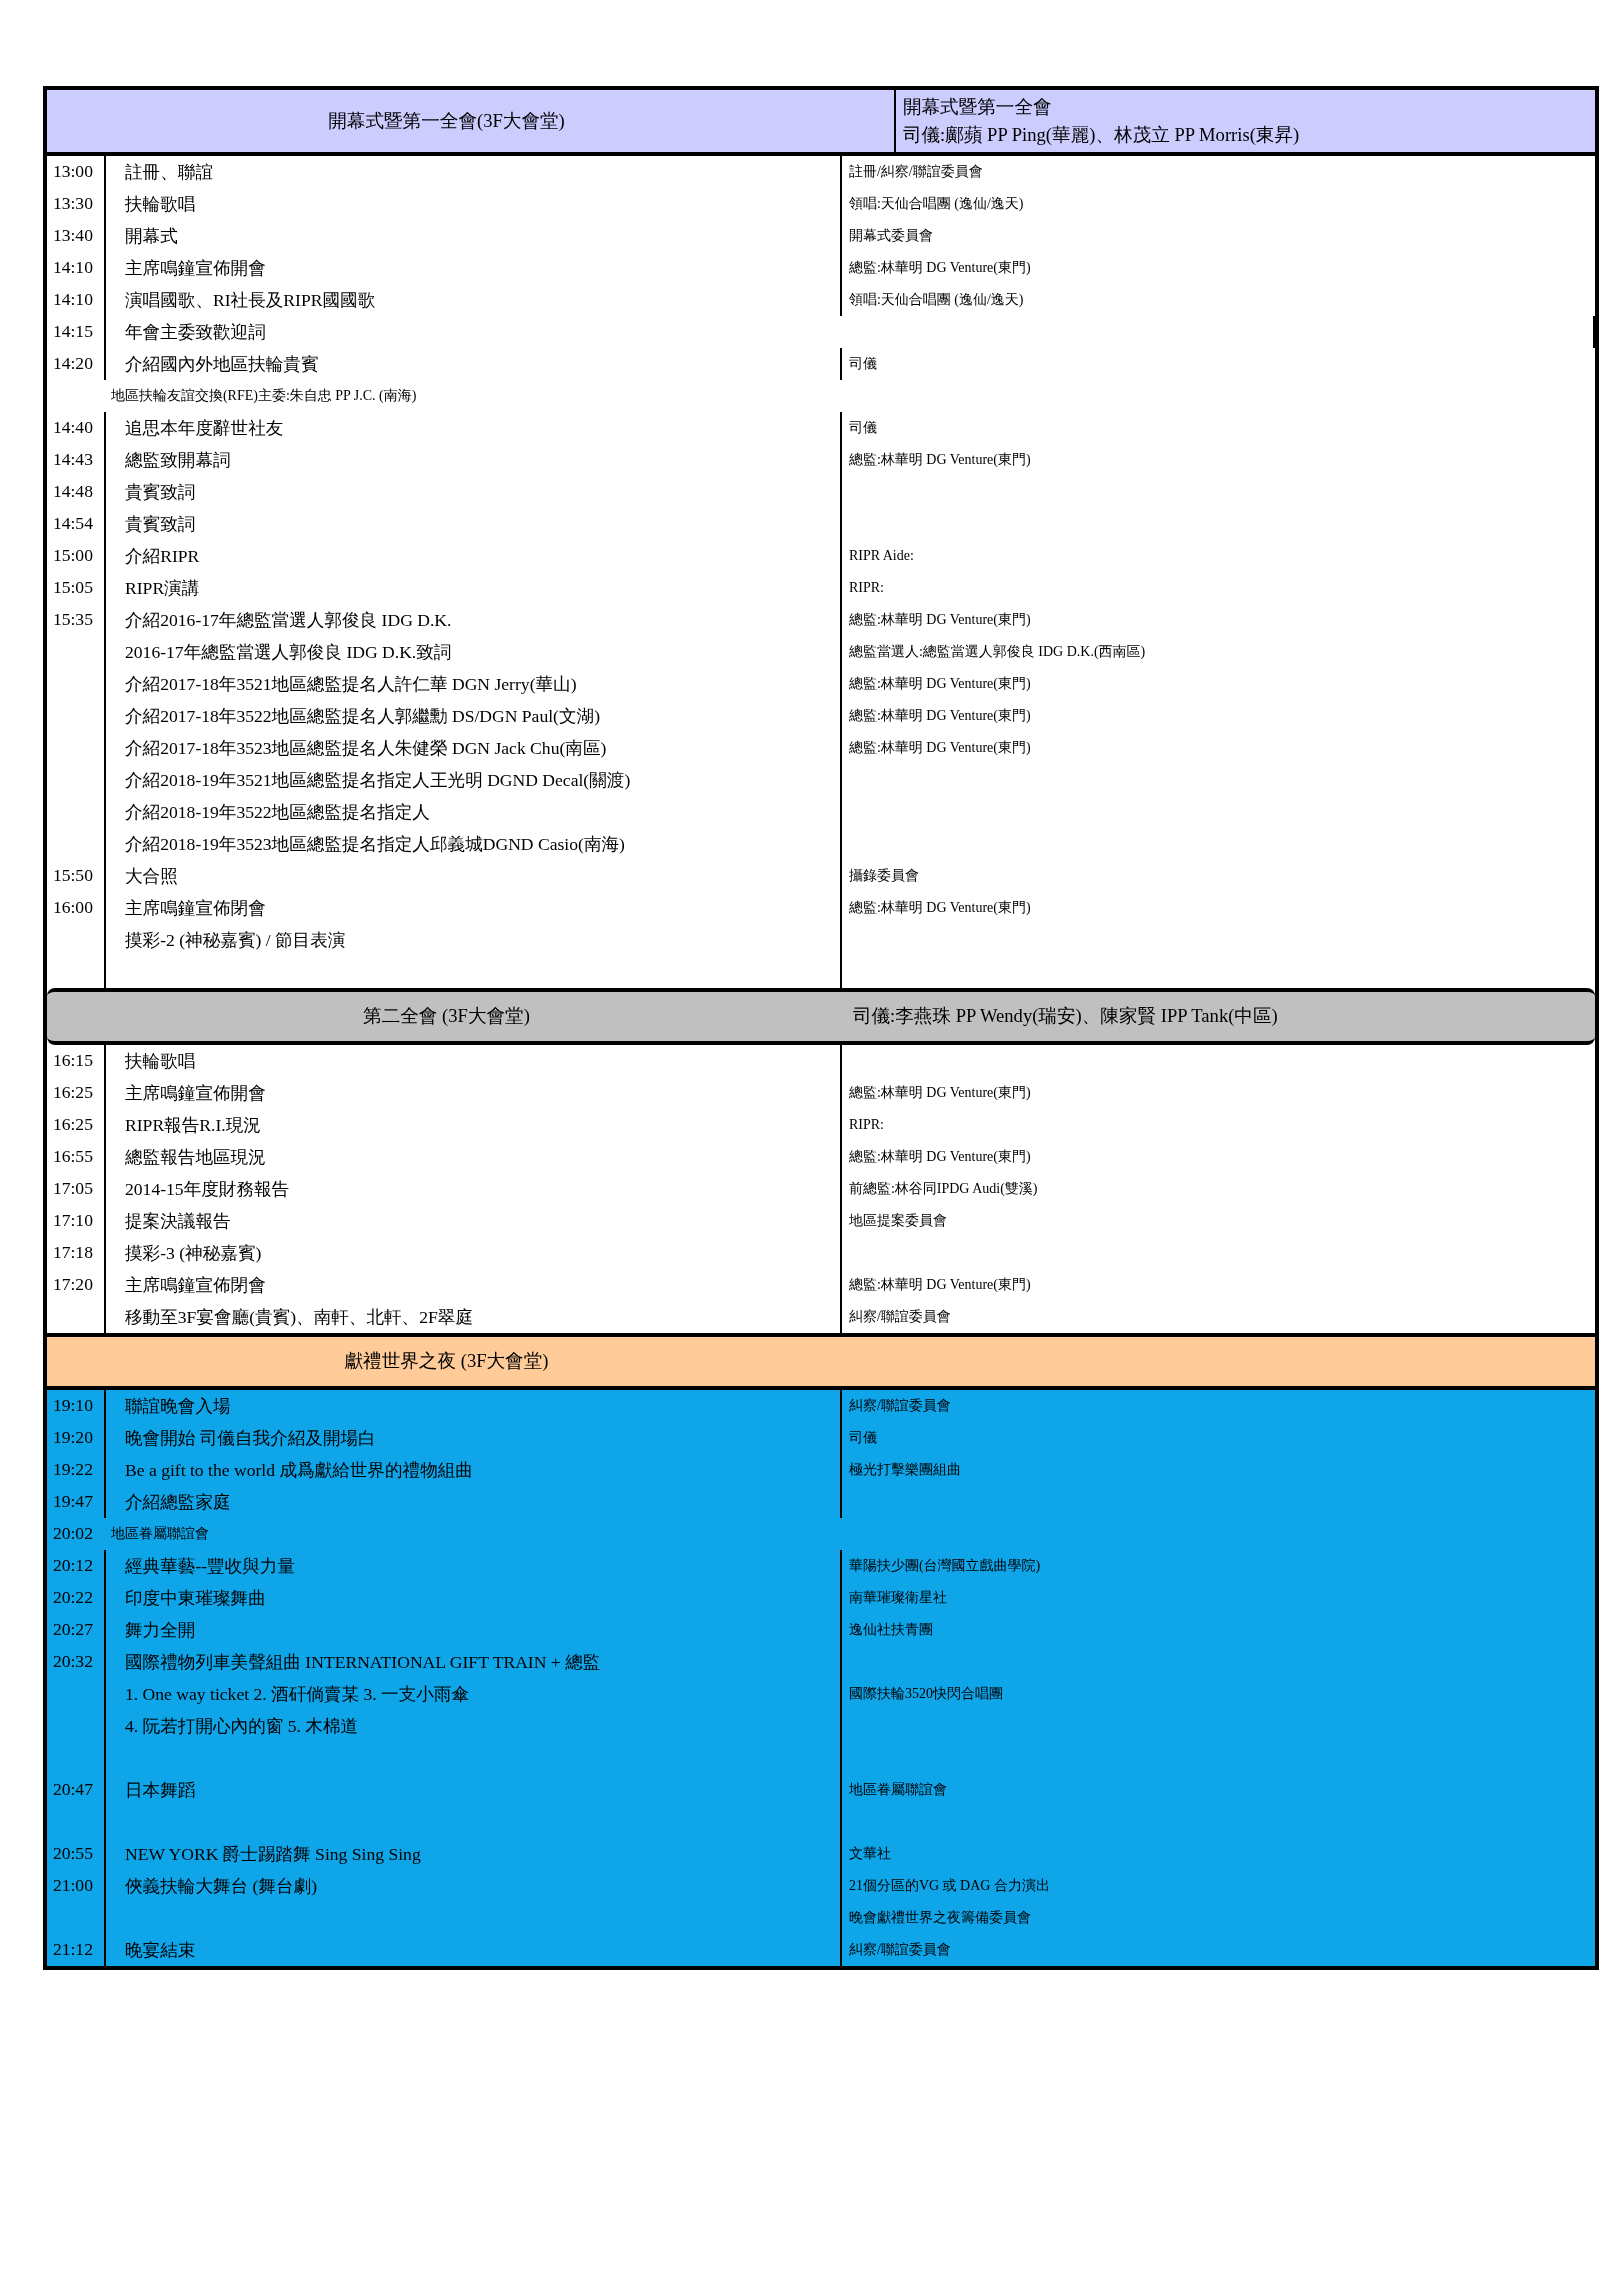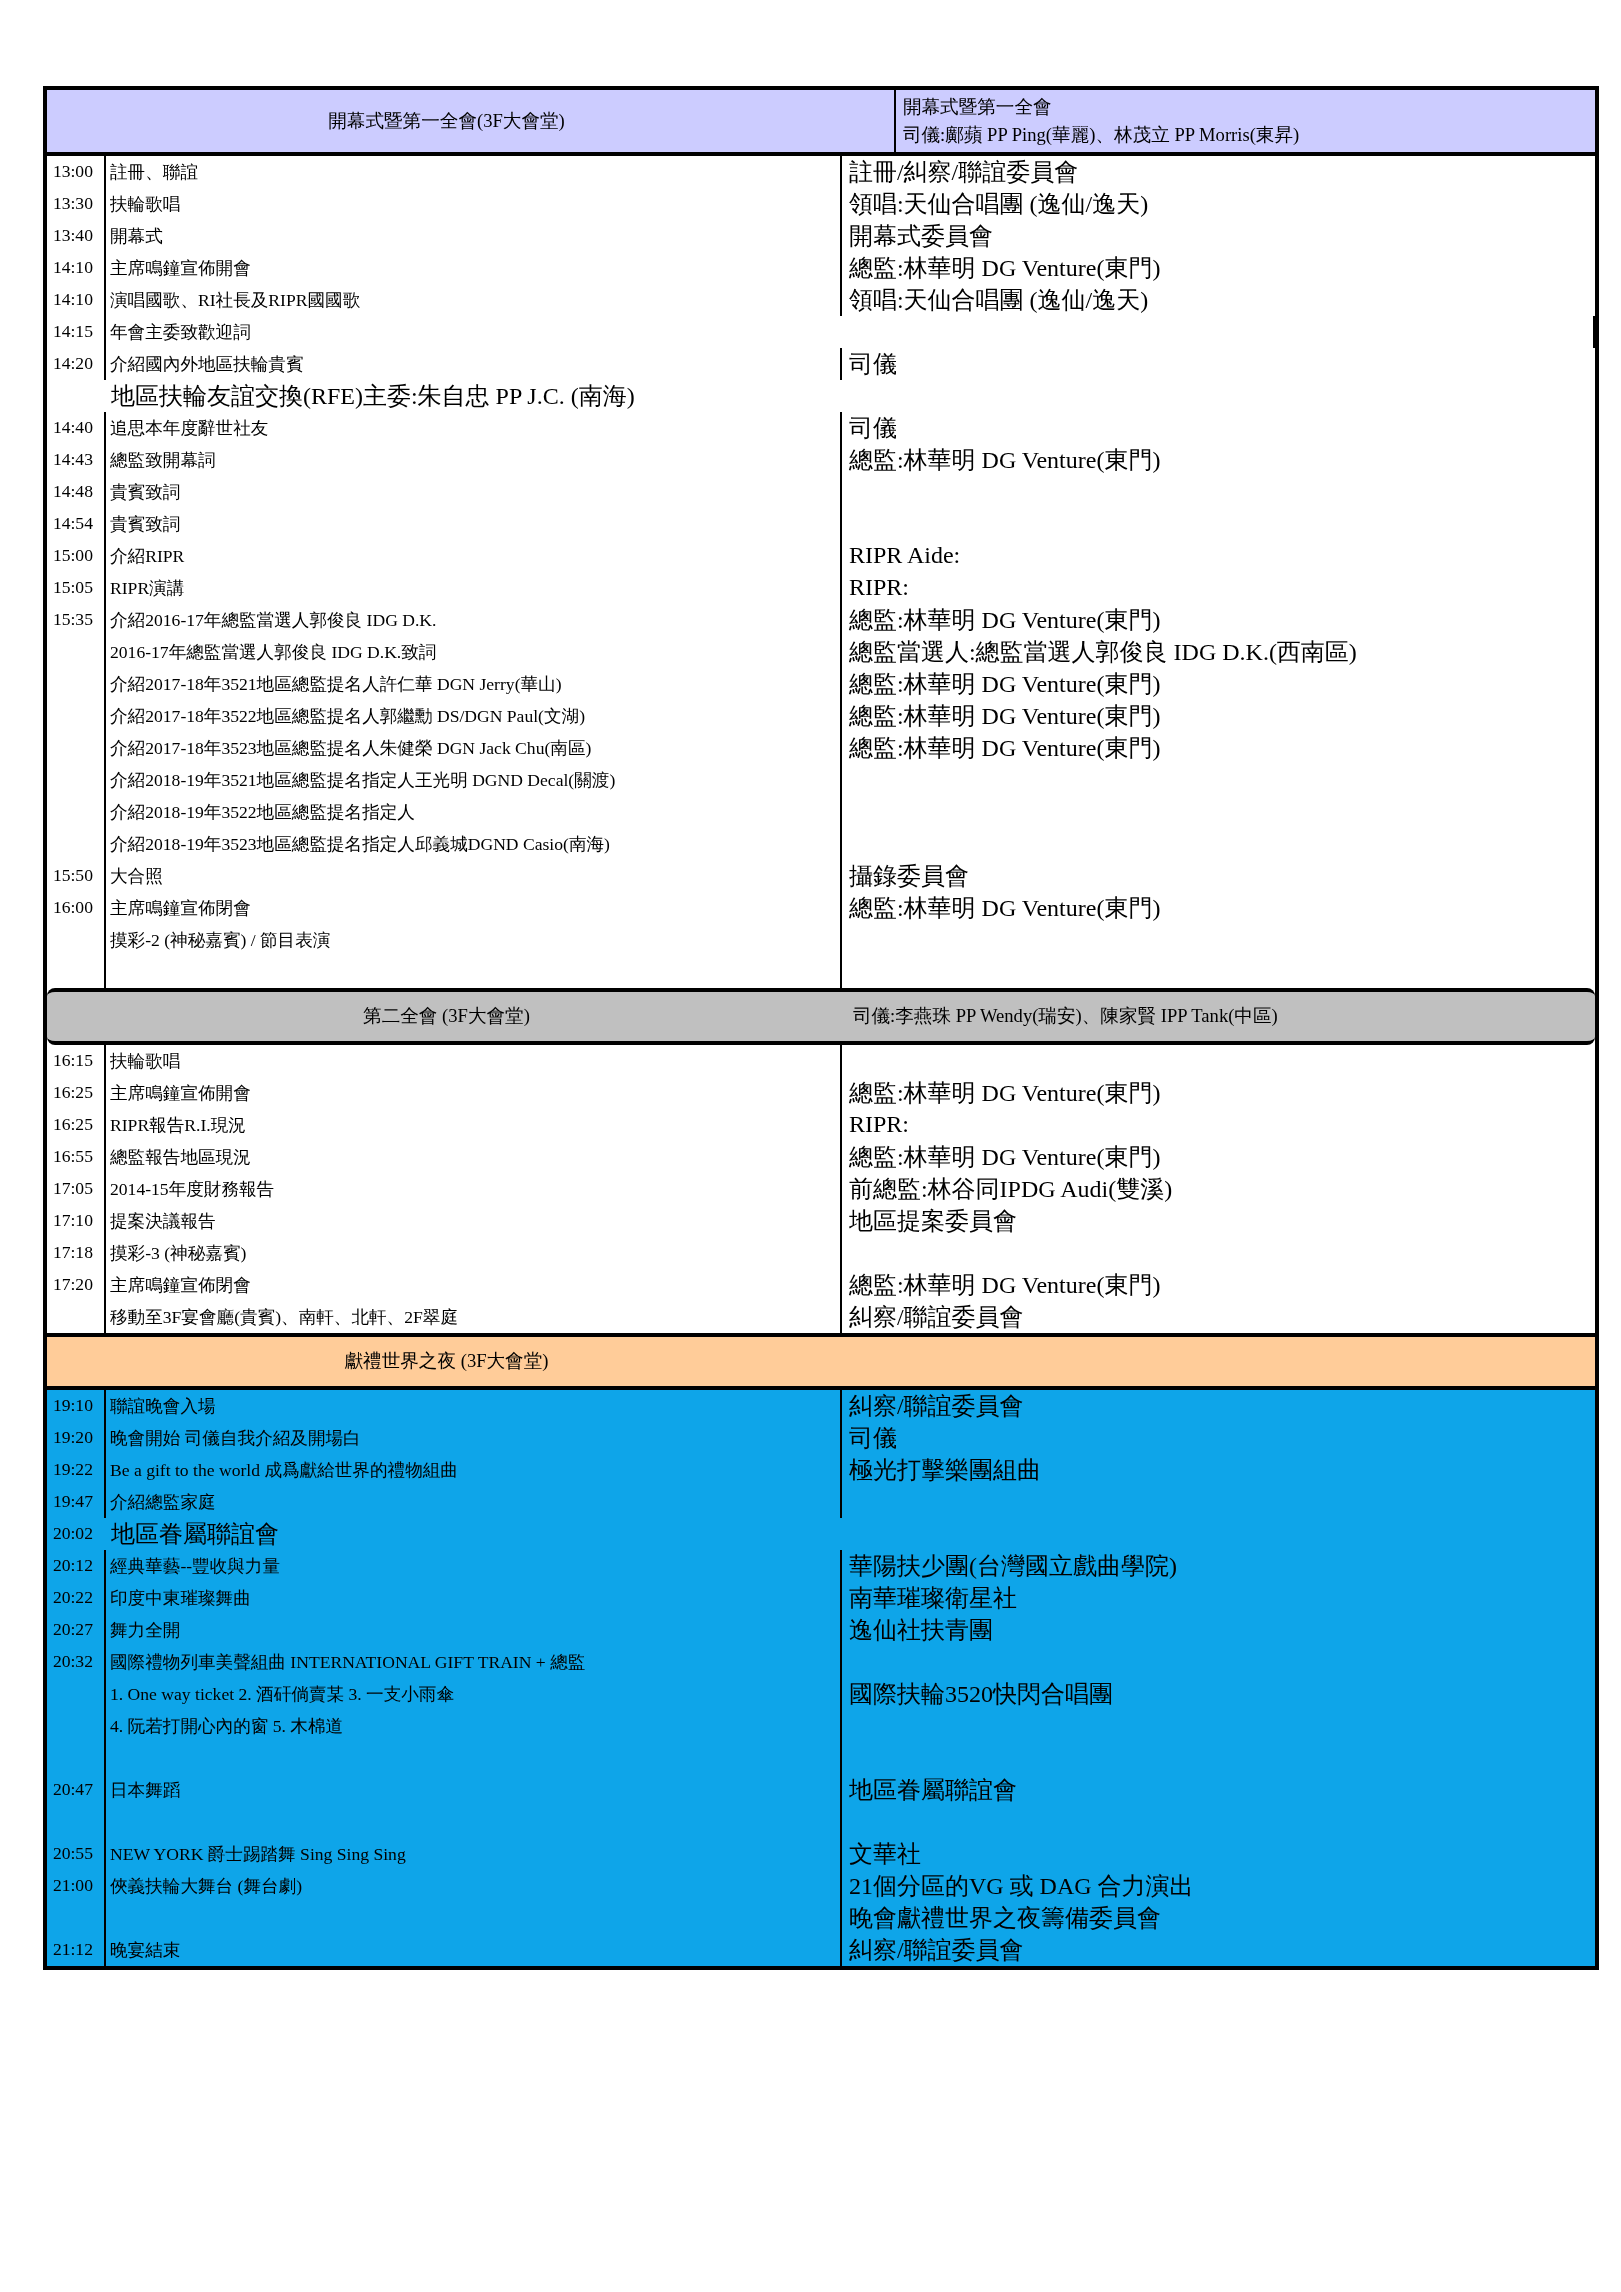--- a/index.html
+++ b/index.html
@@ -25,26 +25,26 @@
   .hdr2 .hdr-right, .hdr3 .hdr-right { display:flex; align-items:center; padding-left:6.9px; }
   
   .rows { box-sizing:border-box; }
   .row { display:flex; height:32px; box-sizing:border-box; }
   .cell-time {
     width:57px; box-sizing:border-box; padding-left:5.9px;
     display:flex; align-items:center; font-size:17.6px; white-space:nowrap;
   }
   .cell-event {
     flex:1; box-sizing:border-box; border-left:2px solid #000; border-right:2px solid #000;
-    padding-left:4px; display:flex; align-items:center; font-size:17.6px;
+    padding-left:19px; display:flex; align-items:center; font-size:17.6px;
     white-space:nowrap; overflow:visible;
   }
   .cell-person {
     width:753px; box-sizing:border-box; padding-left:6.9px;
-    display:flex; align-items:center; font-size:24px; white-space:nowrap;
+    display:flex; align-items:center; font-size:14px; white-space:nowrap;
   }
 </style>
 </head>
 <body>
 
 <div class="page">
   <div class="sched">
 
     <div class="hdr hdr1" style="background-color: rgb(204, 204, 255);">
       <div class="hdr-left">開幕式暨第一全會(3F大會堂)</div>

